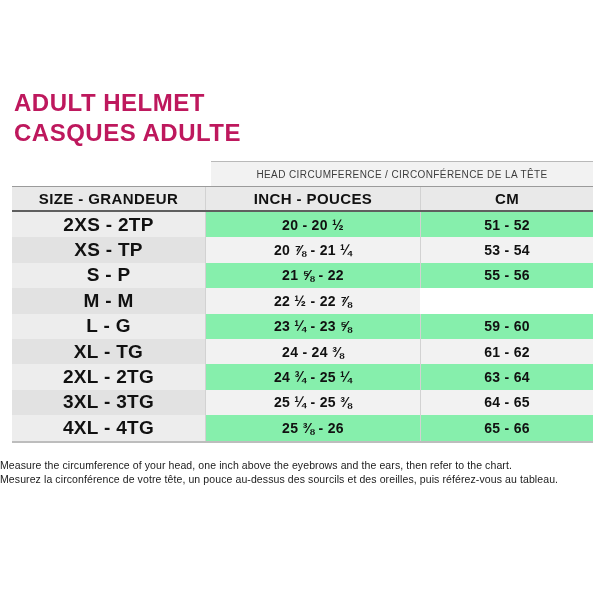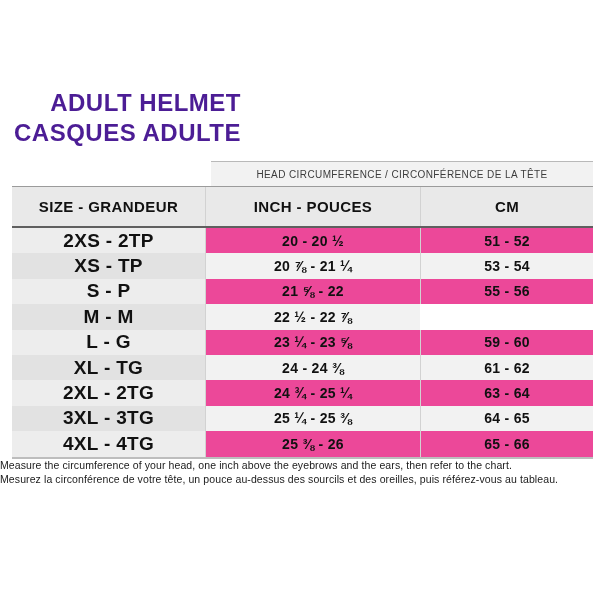--- a/index.html
+++ b/index.html
@@ -12,60 +12,59 @@
   }
   .page { position:absolute; inset:0; width:600px; height:600px; background:#fff; }
 
   
   .title-block { position:absolute; left:14px; top:88px; }
   .title-line {
     font-size:24px;
     font-weight:800;
     letter-spacing:0.5px;
     line-height:30px;
-    color:#4c1d95;
-    text-align:right;
+    color:#be185d;
   }
 
   
   .size-table { position:absolute; left:12px; top:161px; width:581px; }
 
   .band-row { display:flex; height:25px;gap:9px; }
   .band-spacer { width:193px; background:transparent; }
   .band-cell {
     width:388px;
     background:#f2f2f2;
     border-top:1px solid #b9b9b9;
     display:flex; align-items:center; justify-content:center;
     font-size:10px;
     letter-spacing:0.4px;
     color:#3c3c3c;
   }
 
   .header-row {
-    display:flex; height:42px;
+    display:flex; height:26px;
     background:#e9e9e9;
     border-top:1px solid #9b9b9b;
     border-bottom:2px solid #5f5f5f;
     align-items:flex-end;
   }
   .header-row .cell { font-size:15px; font-weight:800; letter-spacing:0.4px; }
 
   .cell {
     display:flex; align-items:center; justify-content:center;
     height:100%;
   }
   .c1 { width:193px; }
   .c2 { width:215px; border-left:1px solid #d2d2d2; }
   .c3 { width:173px; border-left:1px solid #d2d2d2; }
 
   .rows { border-bottom:2px solid #bdbdbd; }
   .data-row { display:flex; height:25.4px; }
   .data-row .c1 { font-size:19px; font-weight:800; letter-spacing:0.3px; background:#ededed; }
-  .data-row .c2, .data-row .c3 { font-size:14px; font-weight:700; letter-spacing:0.3px; background:#ec4899; }
+  .data-row .c2, .data-row .c3 { font-size:14px; font-weight:700; letter-spacing:0.3px; background:#86efac; }
   .data-row.alt .c1 { background:#e2e2e2; }
   .data-row.alt .c2, .data-row.alt .c3 { background:#f2f2f2; }
 
   
   .footer { position:absolute; left:0; top:458px; width:576px; }
   .footer-line {
     font-size:10.5px;
     line-height:14px;
     color:#1a1a1a;
     letter-spacing:0.1px;

